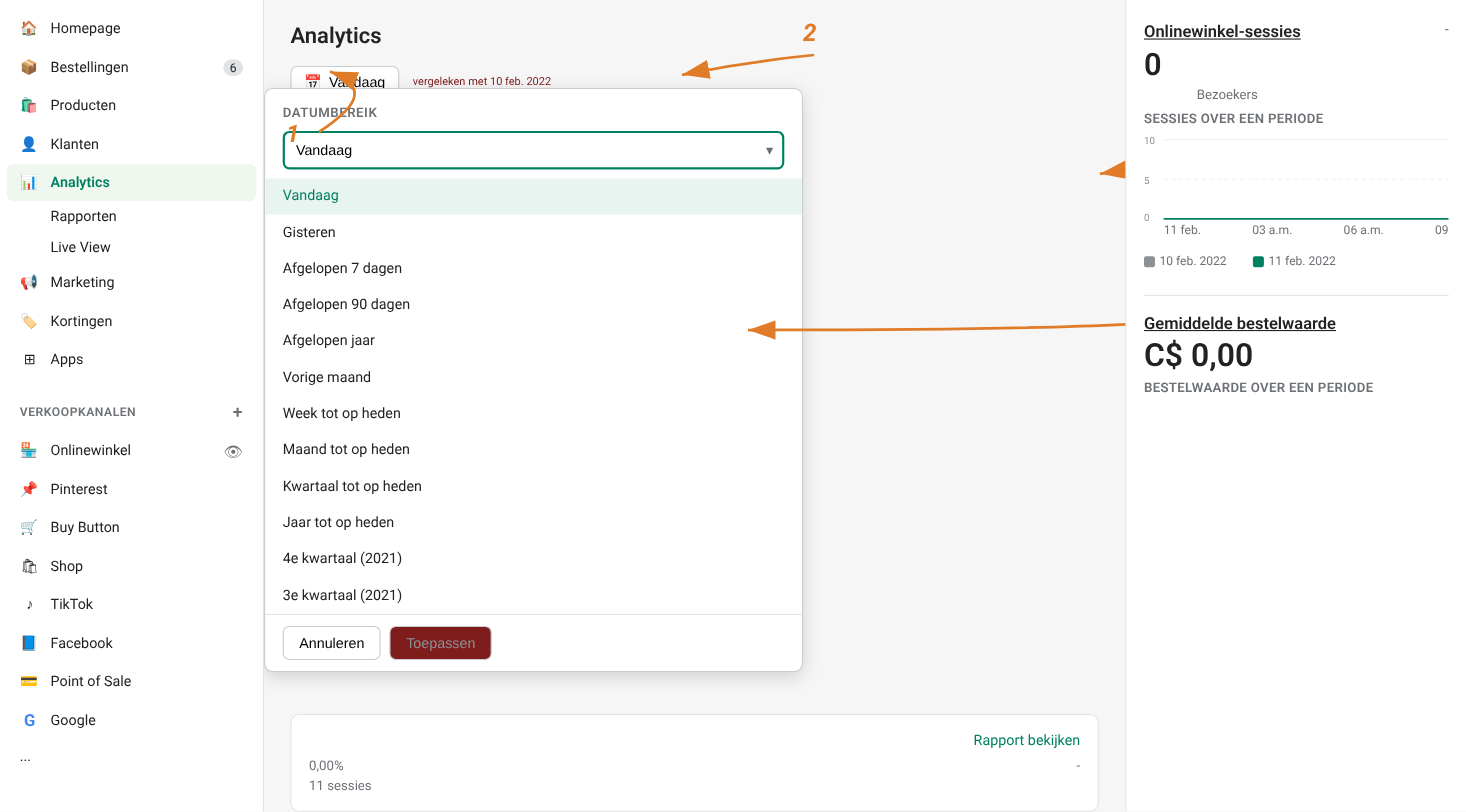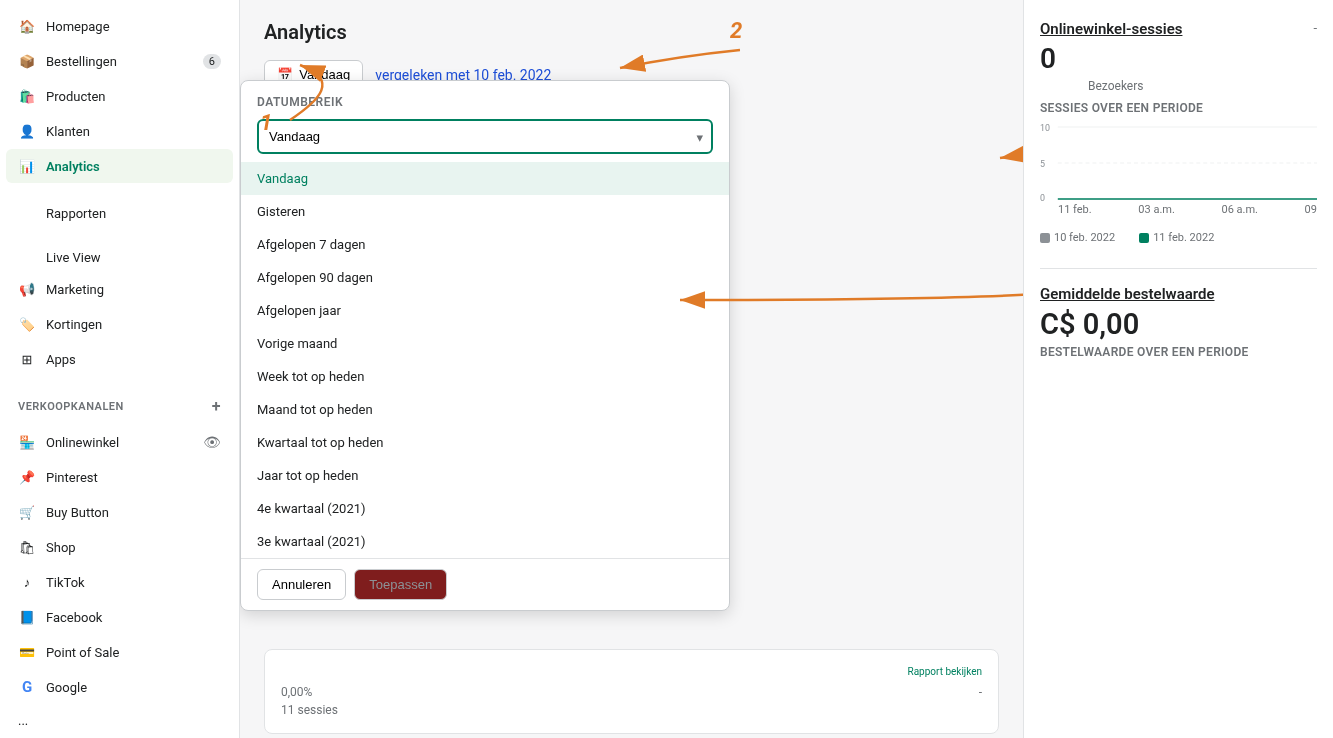--- a/index.html
+++ b/index.html
@@ -25,21 +25,21 @@
       gap: 10px;
       border-radius: 6px;
       margin: 1px 6px;
     }
     .sidebar-item.active { background: #f0f7ee; color: #008060; font-weight: 600; }
     .sidebar-item .icon { width: 18px; height: 18px; display: flex; align-items: center; justify-content: center; color: inherit; flex-shrink: 0; }
     .sidebar-item .badge { background: #e1e3e5; border-radius: 10px; padding: 1px 6px; font-size: 11px; margin-left: auto; }
     .sidebar-sub-item {
       display: flex;
       align-items: center;
-      padding: 22px 12px 6px 40px;
+      padding: 6px 12px 6px 40px;
       cursor: pointer;
       color: #202223;
       font-size: 13px;
       border-radius: 6px;
       margin: 1px 6px;
     }
     .sidebar-section-label {
       padding: 12px 18px 4px;
       font-size: 11px;
       font-weight: 600;
@@ -79,21 +79,21 @@
       display: flex;
       align-items: center;
       gap: 6px;
       background: #fff;
       border: 1px solid #c9cccf;
       border-radius: 6px;
       padding: 6px 12px;
       cursor: pointer;
       font-size: 13px;
     }
-    .date-compare { color: #1d4ed8; font-size: 14px; }
+    .date-compare { color: #7f1d1d; font-size: 10px; }
 
     
     .dropdown-overlay {
       position: absolute;
       top: 80px;
       left: 0;
       z-index: 100;
       background: #fff;
       border: 1px solid #c9cccf;
       border-radius: 8px;
@@ -205,21 +205,21 @@
     }
     .arrow-svg { position: absolute; pointer-events: none; }
     .card {
       background: #fff;
       border: 1px solid #e1e3e5;
       border-radius: 8px;
       padding: 16px;
       flex: 1;
     }
     .card-header { display: flex; justify-content: space-between; align-items: center; margin-bottom: 8px; }
-    .card-link { color: #008060; font-size: 10px; cursor: pointer; text-decoration: none; }
+    .card-link { color: #008060; font-size: 13px; cursor: pointer; text-decoration: none; }
 
     
     svg.chart { width: 100%; }
   </style>
 </head>
 <body>
 
 <div id="sidebar">
 
   <div style="padding: 8px 0;">

